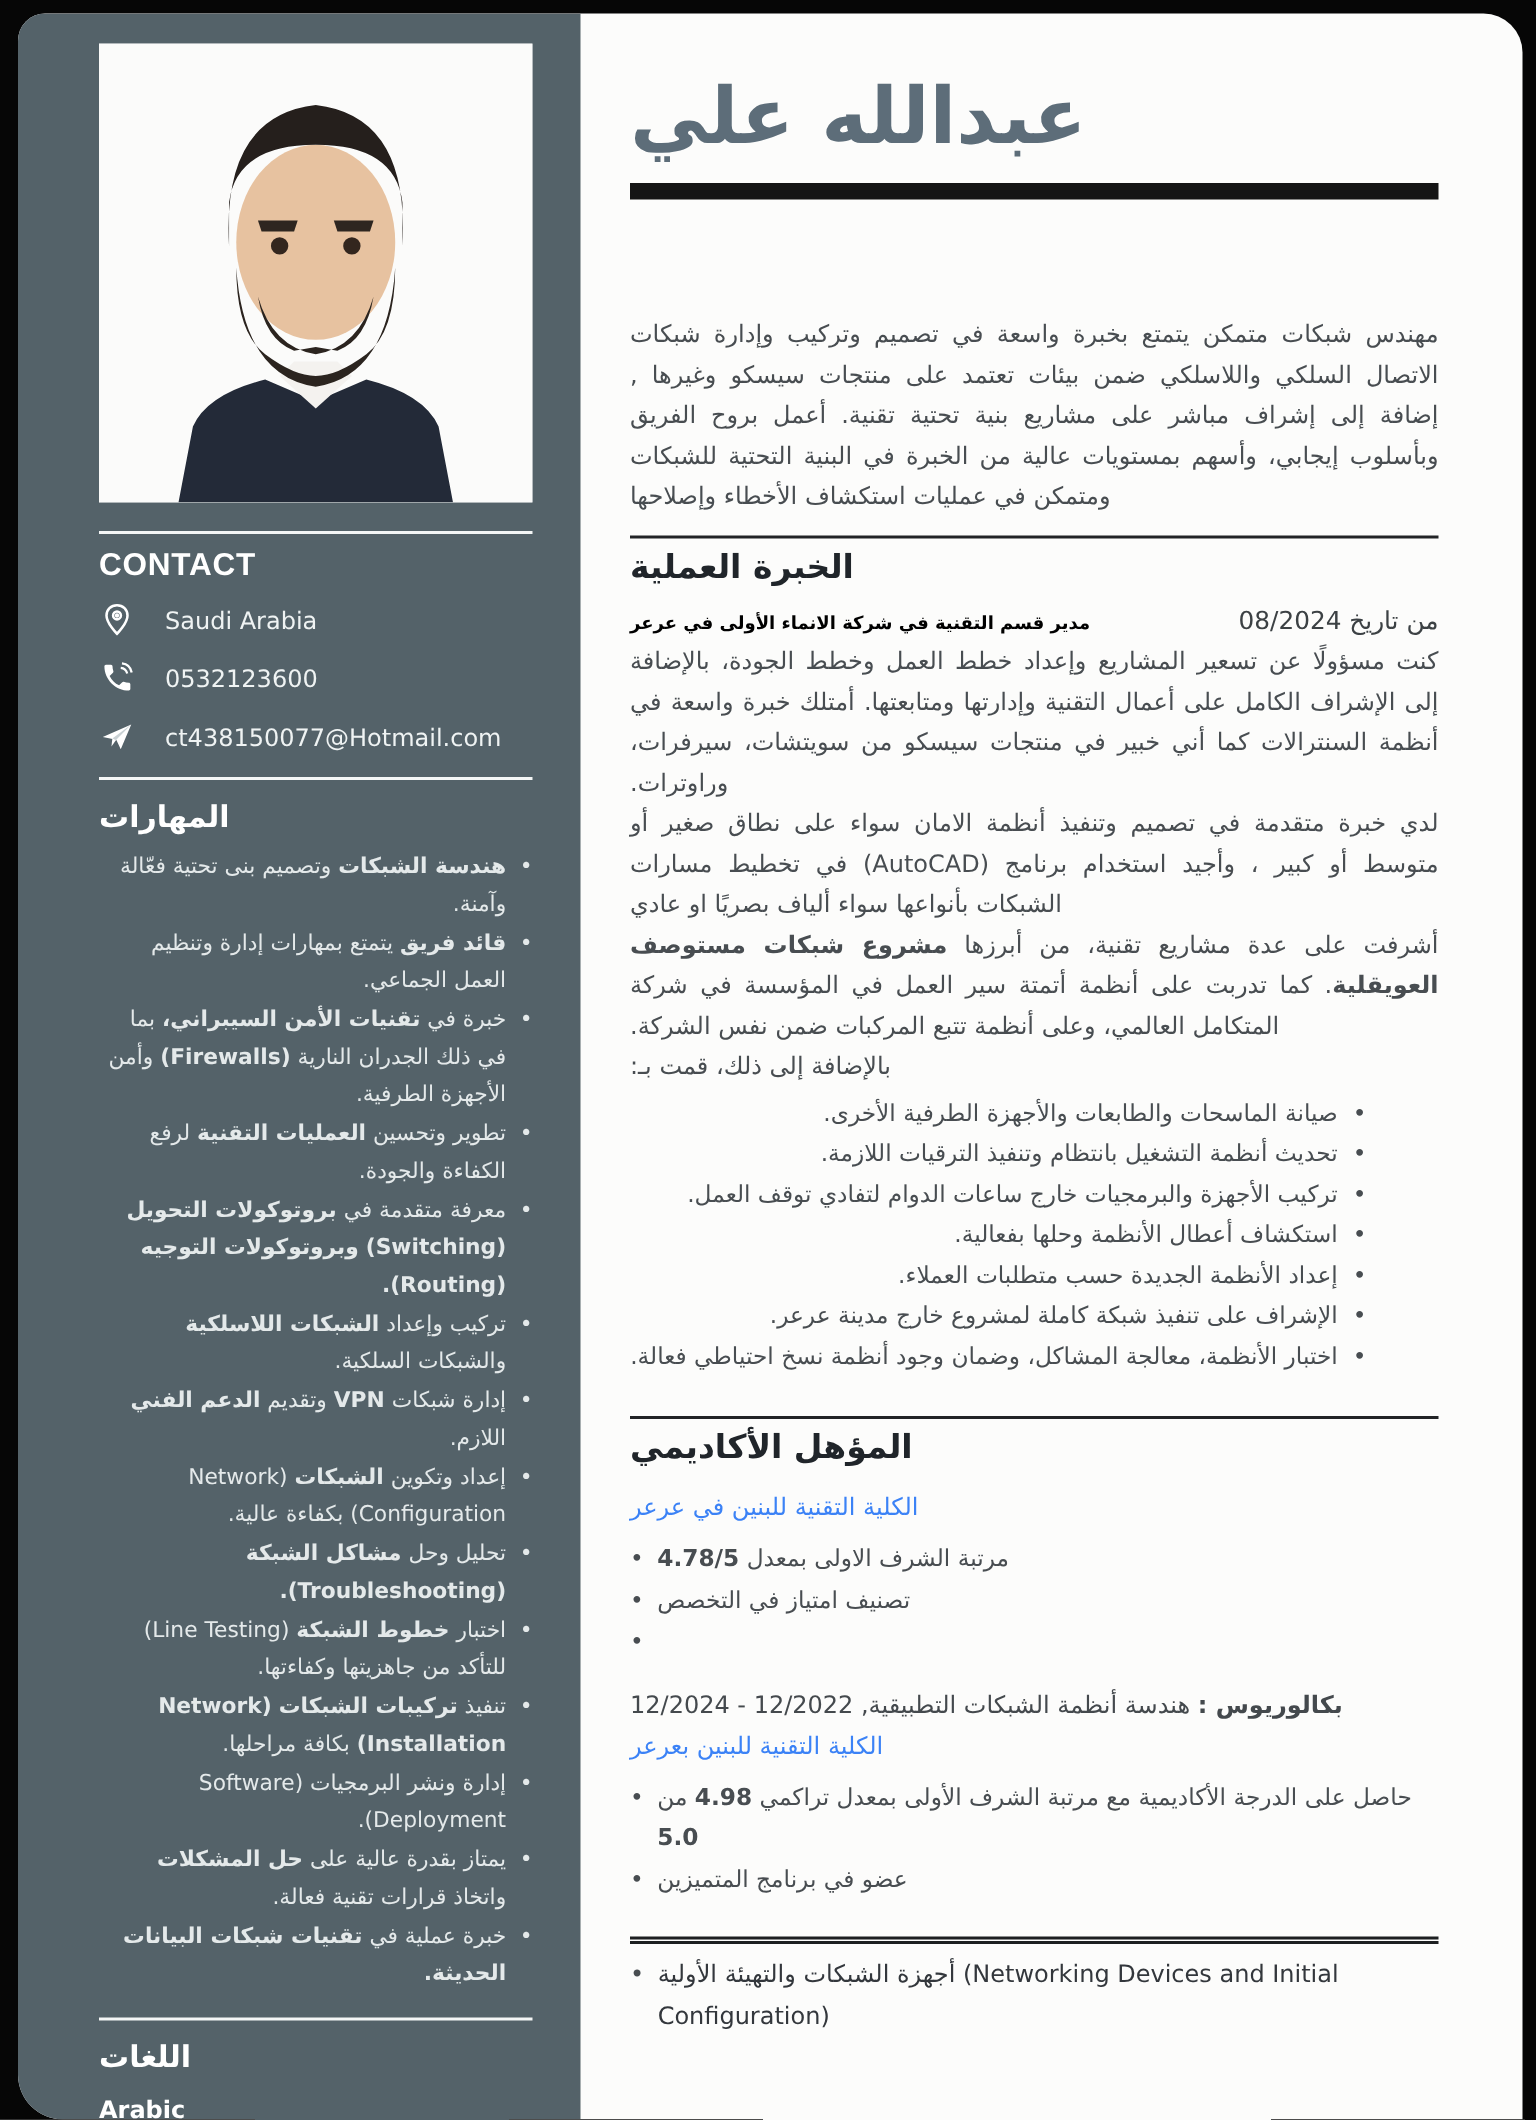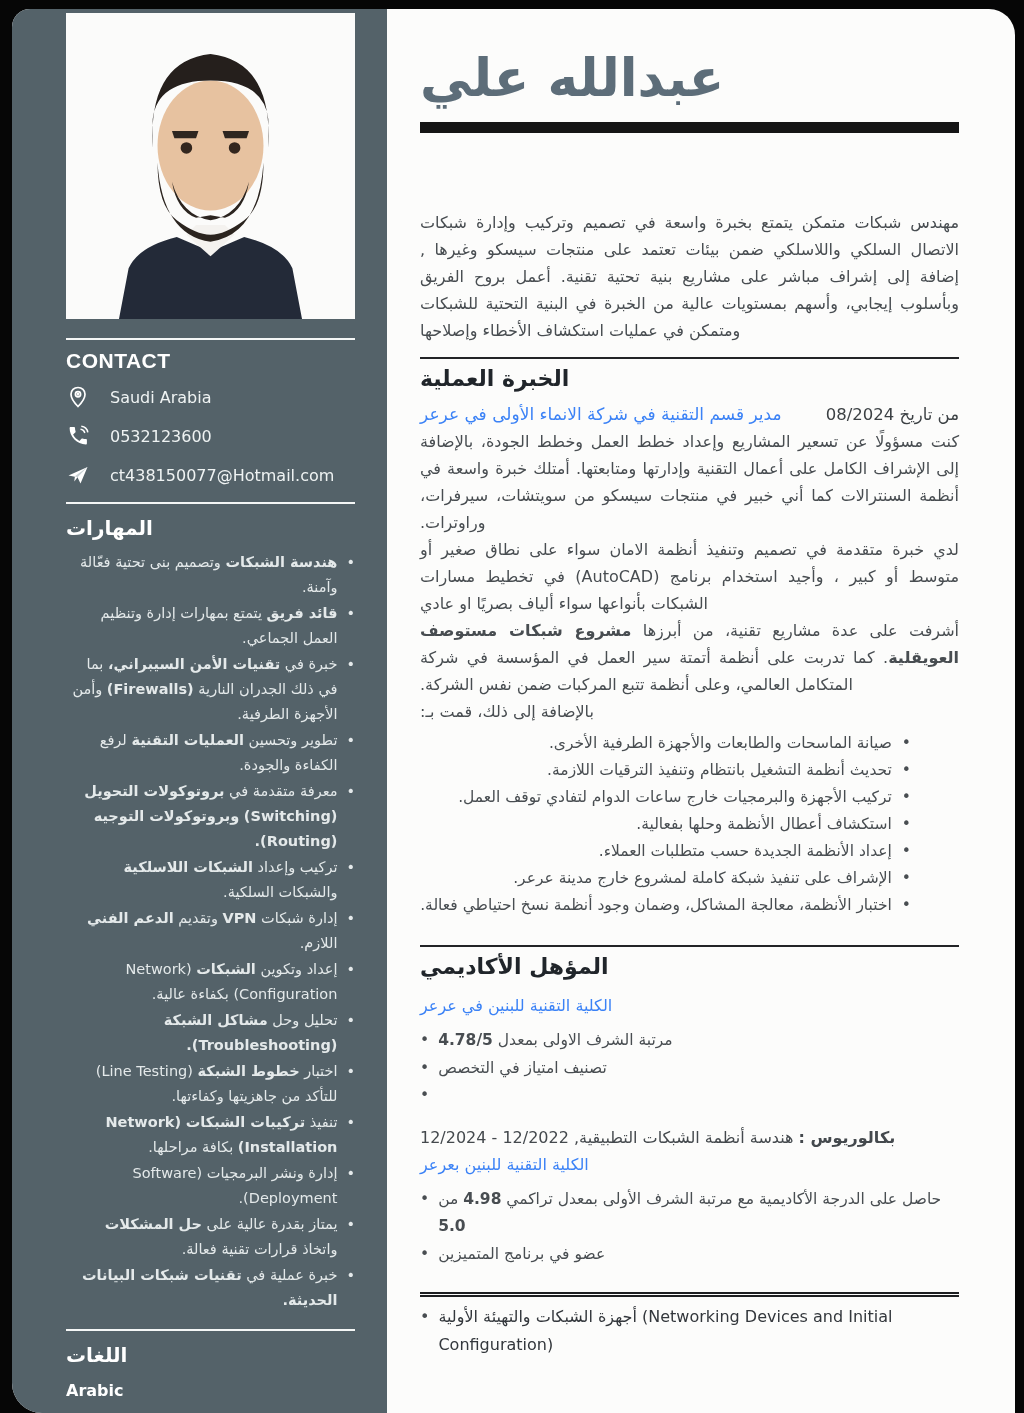--- a/index.html
+++ b/index.html
@@ -4,21 +4,21 @@
 <style>
   * { margin:0; padding:0; box-sizing:border-box; }
   html,body { background:#060606; }
   body { font-family:"DejaVu Sans", sans-serif; }
   .frame { position:relative; width:1024px; height:1413px; background:#060606; overflow:hidden; }
   .page { position:absolute; left:12px; top:9px; width:1003px; height:1404px;
           background:#fcfcfb; border-radius:18px 26px 0 30px; overflow:hidden; }
 
   
   .sidebar { position:absolute; left:0; top:0; width:375px; height:100%;
-             background:#546269; color:#eef1f1; padding:4px 32px 0 54px; }
+             background:#546269; color:#eef1f1; padding:20px 32px 0 54px; }
   .photo { width:289px; height:306px; background:#ffffff; overflow:hidden; }
   .photo svg { display:block; width:100%; height:100%; }
   .shr { border:none; border-top:2px solid #f4f6f6; margin:19px 0 0 0; }
   .sb-h { color:#ffffff; font-weight:bold; }
   .contact-title { font-size:21px; letter-spacing:.5px; margin:9px 0 12px; font-family:"Liberation Sans","DejaVu Sans",sans-serif; }
   .c-row { display:flex; align-items:center; gap:20px; margin:0 0 15px 0; font-size:16px; color:#eff3f3; }
   .c-ic { width:24px; height:24px; flex:0 0 24px; }
   .c-ic svg { width:24px; height:24px; display:block; }
   .ar-h { font-size:20px; margin:12px 0 10px; text-align:left; }
   .skills { list-style:none; }
@@ -33,21 +33,21 @@
   .name { font-size:52px; font-weight:bold; color:#5d6d79; direction:rtl; text-align:left;
           margin-top:22px; line-height:1.2; }
   .blackbar { height:11px; background:#151515; margin-top:13px; }
   .summary { margin-top:76px; }
   p.ar, .summary { direction:rtl; text-align:justify; text-align-last:left; font-size:16px;
           line-height:27px; color:#484d51; }
   .rule { border:none; border-top:2px solid #222426; margin-top:13px; }
   .rule-dbl { border:none; height:5px; border-top:2px solid #1d1f21; border-bottom:2px solid #1d1f21; margin-top:24px; }
   .sec-h { font-size:22px; font-weight:bold; color:#20252a; text-align:left; direction:rtl; margin:7px 0 13px; }
   .role-row { display:flex; direction:rtl; justify-content:space-between; align-items:baseline; margin:2px 0 4px; }
-  .role { font-weight:normal; font-size:17px; color:#3b82f6; direction:rtl; }
+  .role { font-weight:bold; font-size:12px; color:#000000; direction:rtl; }
   .date { font-size:16.5px; color:#3c4144; direction:rtl; }
   p.ar { margin-bottom:0; }
   .xp-bullets { list-style:none; margin:5px 48px 0 0; }
   .xp-bullets li { display:flex; direction:rtl; gap:10px; font-size:15.5px; line-height:27px;
                    color:#484d51; text-align:right; }
   .edu-line { direction:rtl; text-align:left; font-size:16px; line-height:27px; color:#44494d; }
   .edu-school { font-weight:normal; color:#3b82f6; margin-bottom:8px; }
   .ltr-bullets { list-style:none; margin-top:6px; }
   .ltr-bullets li { display:flex; direction:ltr; gap:9px; font-size:15.5px; line-height:27.5px;
                     color:#484d51; text-align:left; min-height:27px; }

